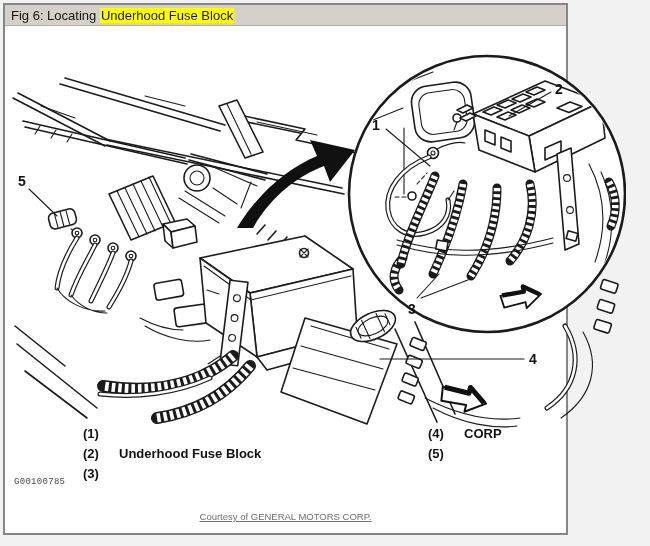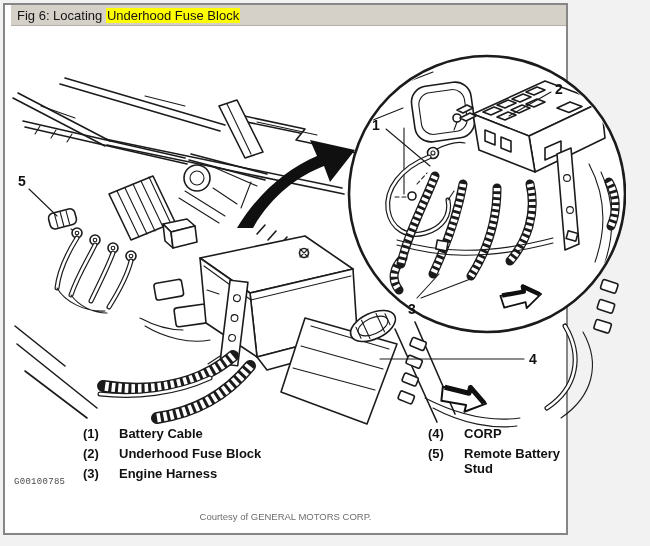--- a/index.html
+++ b/index.html
@@ -4,21 +4,21 @@
 <style>
   html,body { margin:0; padding:0; }
   body {
     width:650px; height:546px; position:relative;
     background:#f2f2f2;
     font-family:"Liberation Sans", sans-serif;
     overflow:hidden;
   }
   .panel {
     position:absolute; left:3px; top:3px; width:565px; height:532px;
-    background:#ffffff; border:2px solid #868686; box-sizing:border-box;padding-left:6px;
+    background:#ffffff; border:2px solid #868686; box-sizing:border-box;
   }
   .titlebar {
     height:21px; background:#d5d1c9; border-bottom:1px solid #b3afa7;
     box-sizing:border-box; padding:3px 0 0 6px;
     font-size:13px; color:#151515; white-space:nowrap;
   }
   .hl { background:#ffff00; padding:0 1px; }
   svg.fig { position:absolute; left:0; top:21px; display:block; }
 
   
@@ -39,21 +39,21 @@
   .legend-left  { left:78px;  top:421px; }
   .legend-right { left:423px; top:421px; }
   .lrow { display:flex; height:20px; font-size:13px; font-weight:bold; color:#111; }
   .lnum { width:36px; flex:none; }
   .gcode {
     position:absolute; left:9px; top:472px;
     font-size:9px; color:#4a4a4a; letter-spacing:.3px;font-family:Liberation Mono, monospace;
   }
   .courtesy {
     position:absolute; left:0; top:506px; width:100%;
-    text-align:center; font-size:9.5px; color:#6e6e6e;
+    text-align:center; font-size:9.5px; color:#6e6e6e;text-decoration:underline;
   }
 </style>
 </head>
 <body>
 
 <div class="panel">
 
   <div class="titlebar"><span>Fig 6: Locating </span><span class="hl">Underhood Fuse Block</span></div>
 
   <svg class="fig" width="621" height="402" viewBox="0 0 621 402" xmlns="http://www.w3.org/2000/svg">
@@ -276,37 +276,34 @@
     <text class="callout" x="371" y="104" text-anchor="middle">1</text>
     <text class="callout" x="554" y="68" text-anchor="middle">2</text>
     <text class="callout" x="407" y="288" text-anchor="middle">3</text>
     <text class="callout" x="528" y="338" text-anchor="middle">4</text>
     <text class="callout" x="17" y="160" text-anchor="middle">5</text>
   </svg>
 
   <div class="legend-col legend-left">
     <div class="lrow">
       <span class="lnum">(1)</span>
-      <span>Battery Cable</span>
     </div>
     <div class="lrow">
       <span class="lnum">(2)</span>
       <span>Underhood Fuse Block</span>
     </div>
     <div class="lrow">
       <span class="lnum">(3)</span>
-      <span>Engine Harness</span>
     </div>
   </div>
   <div class="legend-col legend-right">
     <div class="lrow">
       <span class="lnum">(4)</span>
       <span>CORP</span>
     </div>
     <div class="lrow">
       <span class="lnum">(5)</span>
-      <span>Remote Battery Stud</span>
     </div>
   </div>
 
   <div class="gcode">G00100785</div>
   <div class="courtesy">Courtesy of GENERAL MOTORS CORP.</div>
 </div>
 
 </body></html>

